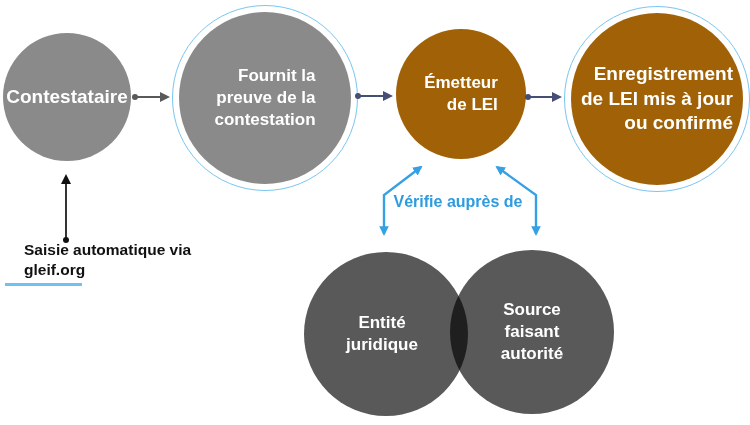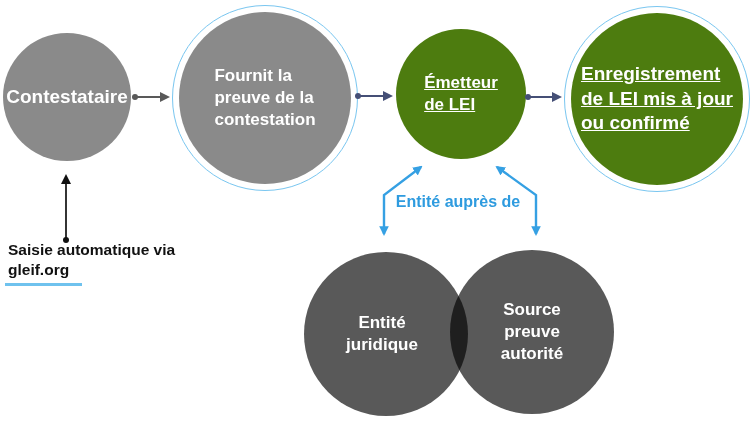--- a/index.html
+++ b/index.html
@@ -7,29 +7,29 @@
     position:relative;
     width:750px;height:425px;
     background:#ffffff;
     font-family:"Liberation Sans","DejaVu Sans",sans-serif;
     overflow:hidden;
   }
   .node{
     position:absolute;
     border-radius:50%;
     display:flex;align-items:center;justify-content:center;
-    text-align:left;
+    text-align:right;
     color:#ffffff;
     font-weight:bold;
     white-space:pre-line;
     z-index:1;
     line-height:1.3;
   }
   .gray{background:#8A8A8A;}
-  .navy{background:#4d7c0f;text-decoration:underline;}
+  .navy{background:#a16207;}
   .ring{
     position:absolute;
     border-radius:50%;
     border:1.5px solid #79C6F0;
     background:transparent;
     z-index:0;
     box-sizing:border-box;
   }
   .venn{
     position:absolute;
@@ -59,21 +59,21 @@
   #label-entite{left:300px;top:252px;width:164px;height:164px;}
   #label-source{left:450px;top:250px;width:164px;height:164px;}
   #arrows{position:absolute;left:0;top:0;z-index:2;pointer-events:none;}
   #verify-label{
     position:absolute;left:378px;top:193px;width:160px;
     text-align:center;
     color:#2E9BDF;font-weight:bold;font-size:16px;
     z-index:3;
   }
   #auto-entry-note{
-    position:absolute;left:8px;top:240px;width:190px;
+    position:absolute;left:24px;top:240px;width:190px;
     color:#111111;font-weight:bold;font-size:15.5px;
     line-height:1.32;
     white-space:pre-line;
     z-index:3;
   }
   #gleif-underline{
     position:absolute;left:5px;top:283px;width:77px;height:2.5px;
     background:#6FC2EE;
     z-index:3;
   }
@@ -94,21 +94,21 @@
 de LEI</div>
   <div class="node navy" id="node-enregistrement">Enregistrement
 de LEI mis à jour
 ou confirmé</div>
 
   <div class="venn" id="venn-entite"></div>
   <div class="venn" id="venn-source"></div>
   <div class="venn-label" id="label-entite">Entité
 juridique</div>
   <div class="venn-label" id="label-source">Source
-preuve
+faisant
 autorité</div>
 
   <svg id="arrows" width="750" height="425" viewBox="0 0 750 425">
     <defs>
       <marker id="ah-gray" viewBox="0 0 10 10" refX="8" refY="5" markerWidth="5" markerHeight="5" orient="auto-start-reverse">
         <path d="M0,0 L10,5 L0,10 z" fill="#595959"></path>
       </marker>
       <marker id="ah-navy" viewBox="0 0 10 10" refX="8" refY="5" markerWidth="5" markerHeight="5" orient="auto-start-reverse">
         <path d="M0,0 L10,5 L0,10 z" fill="#454F76"></path>
       </marker>
@@ -138,18 +138,18 @@
     <g>
       <circle cx="66" cy="240" r="3" fill="#111111"></circle>
       <line x1="66" y1="240" x2="66" y2="176" stroke="#111111" stroke-width="1.7" marker-end="url(#ah-black)"></line>
     </g>
 
     <polyline points="421,167 384,195 384,234" fill="none" stroke="#35A0E3" stroke-width="2.4" marker-start="url(#ah-blue)" marker-end="url(#ah-blue)"></polyline>
 
     <polyline points="497,167 536,195 536,234" fill="none" stroke="#35A0E3" stroke-width="2.4" marker-start="url(#ah-blue)" marker-end="url(#ah-blue)"></polyline>
   </svg>
 
-  <div id="verify-label">Entité auprès de</div>
+  <div id="verify-label">Vérifie auprès de</div>
   <div id="auto-entry-note">Saisie automatique via
 gleif.org</div>
   <div id="gleif-underline"></div>
 
 </div>
 
 </body></html>

